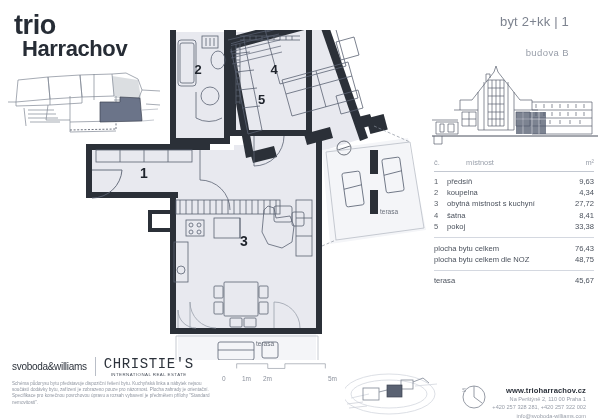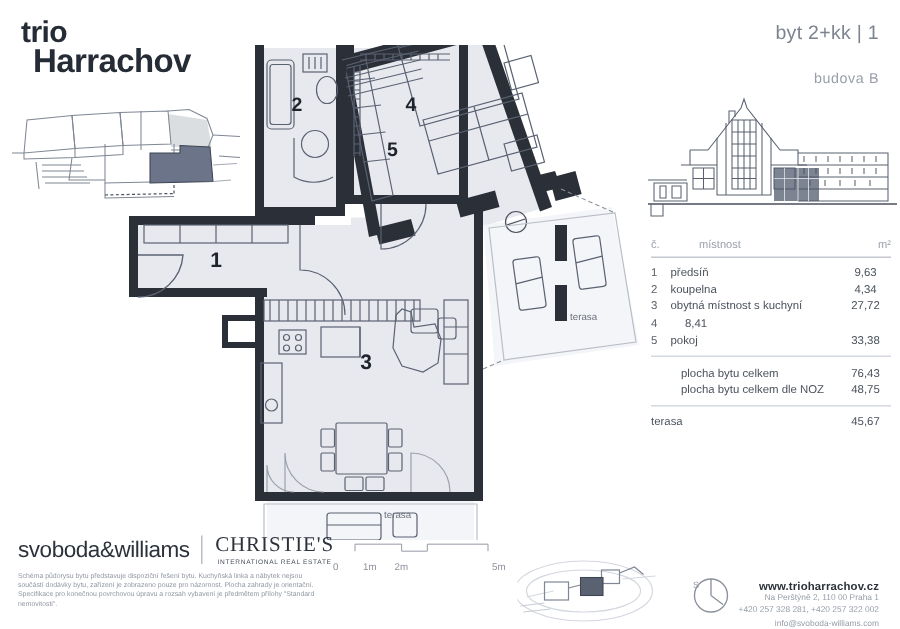--- a/index.html
+++ b/index.html
@@ -12,25 +12,25 @@
     position:relative;
   }
   .page{position:absolute;inset:0;}
 
   
   .logo{
     position:absolute;left:14px;top:12px;
     font-weight:bold;color:#262c35;
     line-height:1.02;letter-spacing:-0.4px;
   }
-  .logo .l1{font-size:20px;display:block;margin-left:0px;}
+  .logo .l1{font-size:27px;display:block;margin-left:0px;}
   .logo .l2{font-size:22px;display:block;margin-left:8px;margin-top:-2px;}
 
   .hdr-right{
-    position:absolute;right:14px;top:14px;text-align:right;color:#8a909c;
+    position:absolute;right:31px;top:14px;text-align:right;color:#8a909c;
   }
   .hdr-right .unit{font-size:13px;color:#7d838f;letter-spacing:.2px;}
   .hdr-right .bldg{font-size:9.5px;color:#989ea9;margin-top:18px;letter-spacing:.4px;}
 
   
   .keyplan{position:absolute;left:8px;top:58px;width:160px;height:105px;}
 
   
   .elevation{position:absolute;left:432px;top:48px;width:166px;height:100px;}
 
@@ -38,40 +38,40 @@
   .table{position:absolute;left:434px;top:158px;width:160px;font-size:7.6px;color:#4a515c;}
   .table .thead{display:flex;color:#9aa0ab;font-size:7.4px;padding-bottom:3px;}
   .table .thead .c1{width:13px;}
   .table .thead .c2{flex:1;padding-left:19px;}
   .table .thead .c3{width:30px;text-align:right;}
   .rule{height:1px;background:#c3c8d1;margin:1px 0 4px 0;}
   .rule.thin{background:#d4d8e0;}
   .trow{display:flex;line-height:11.2px;}
   .trow .c1{width:13px;color:#5a6069;}
   .trow .c2{flex:1;}
-  .trow .c3{width:34px;text-align:center;}
+  .trow .c3{width:34px;text-align:right;}
   .totals{margin-top:5px;}
-  .totals .trow .c2{flex:1;margin-left:20px;}
+  .totals .trow .c2{flex:1;}
   .terrace-row{margin-top:4px;}
 
   
   .plan{position:absolute;left:78px;top:30px;width:350px;height:330px;}
 
   
   .scale{position:absolute;left:222px;top:356px;width:118px;}
   .scalebar{position:relative;height:7px;}
   .scale-labels{position:relative;height:10px;font-size:6.5px;color:#8b919c;margin-top:1px;}
   .scale-labels span{position:absolute;top:0;}
 
   
   .brandrow{position:absolute;left:12px;top:357px;display:flex;align-items:center;}
-  .sw{font-size:15px;color:#2c323b;letter-spacing:-0.3px;}
+  .sw{font-size:10px;color:#2c323b;letter-spacing:-0.3px;}
   .divider{width:1px;height:19px;background:#b9bec7;margin:0 8px;}
   .christies{line-height:1;text-align:center;}
-  .christies .c1{font-size:14px;letter-spacing:.6px;color:#2c323b;font-family:Liberation Serif, serif;}
+  .christies .c1{font-size:14px;letter-spacing:.6px;color:#2c323b;font-family:Liberation Mono, monospace;}
   .christies .c2{font-size:4.4px;letter-spacing:.45px;color:#4a515c;margin-top:1.5px;font-family:"Liberation Sans",sans-serif;}
 
   .disclaimer{
     position:absolute;left:12px;top:381px;width:205px;
     font-size:4.6px;line-height:6.2px;color:#9096a1;
   }
 
   .contact{position:absolute;right:14px;top:386px;text-align:right;}
   .contact .web{font-size:7.6px;font-weight:bold;color:#2c323b;letter-spacing:.1px;}
   .contact .line{font-size:5.6px;color:#979da8;line-height:7.4px;margin-top:1px;}
@@ -192,20 +192,21 @@
       <div class="c2">koupelna</div>
       <div class="c3">4,34</div>
     </div>
     <div class="trow">
       <div class="c1">3</div>
       <div class="c2">obytná místnost s kuchyní</div>
       <div class="c3">27,72</div>
     </div>
     <div class="trow">
       <div class="c1">4</div>
+      <div class="c2">šatna</div>
       <div class="c3">8,41</div>
     </div>
     <div class="trow">
       <div class="c1">5</div>
       <div class="c2">pokoj</div>
       <div class="c3">33,38</div>
     </div>
 
     <div class="rule thin" style="margin-top:5px;"></div>
     <div class="totals">

